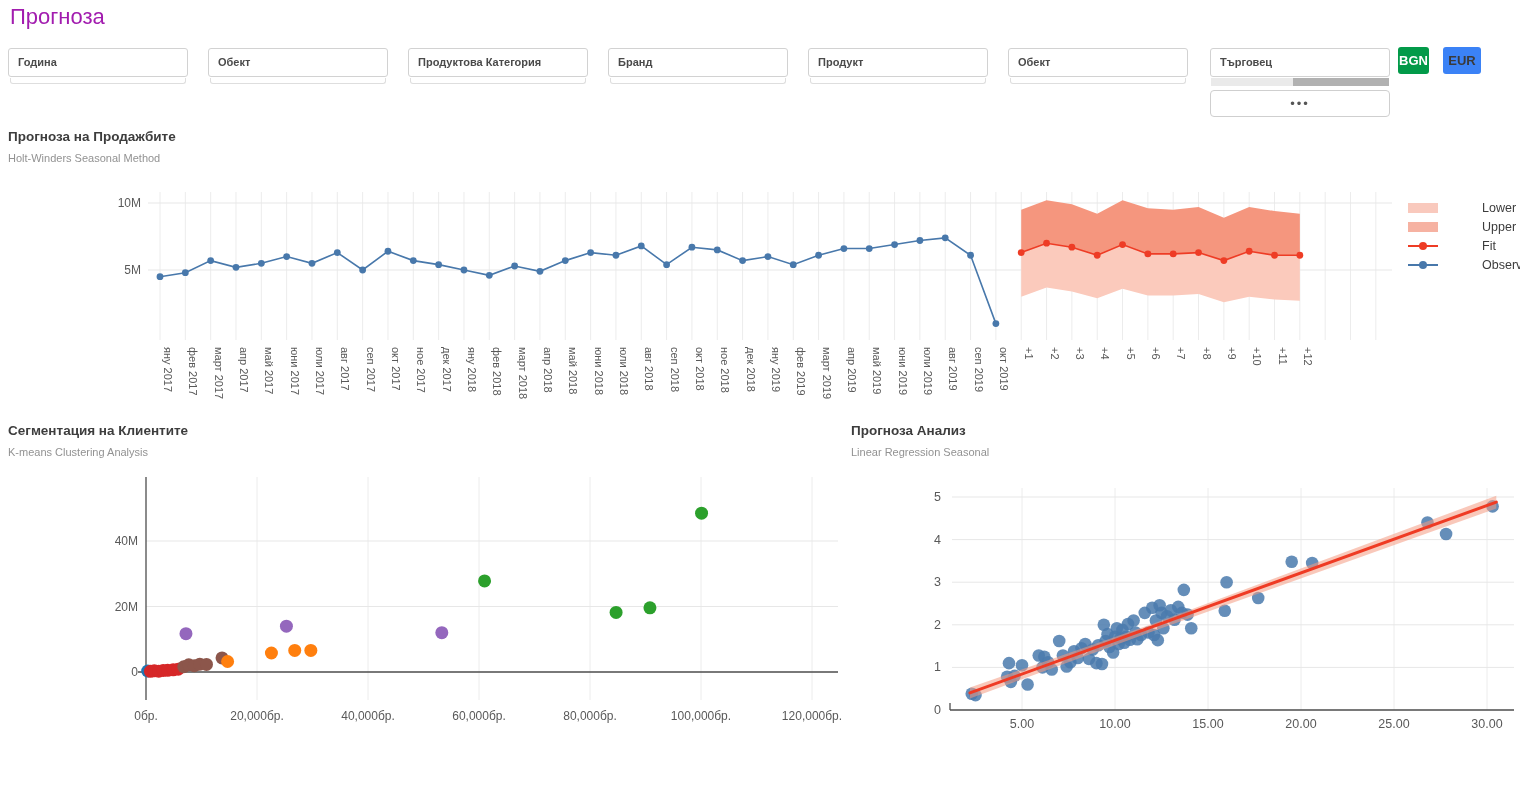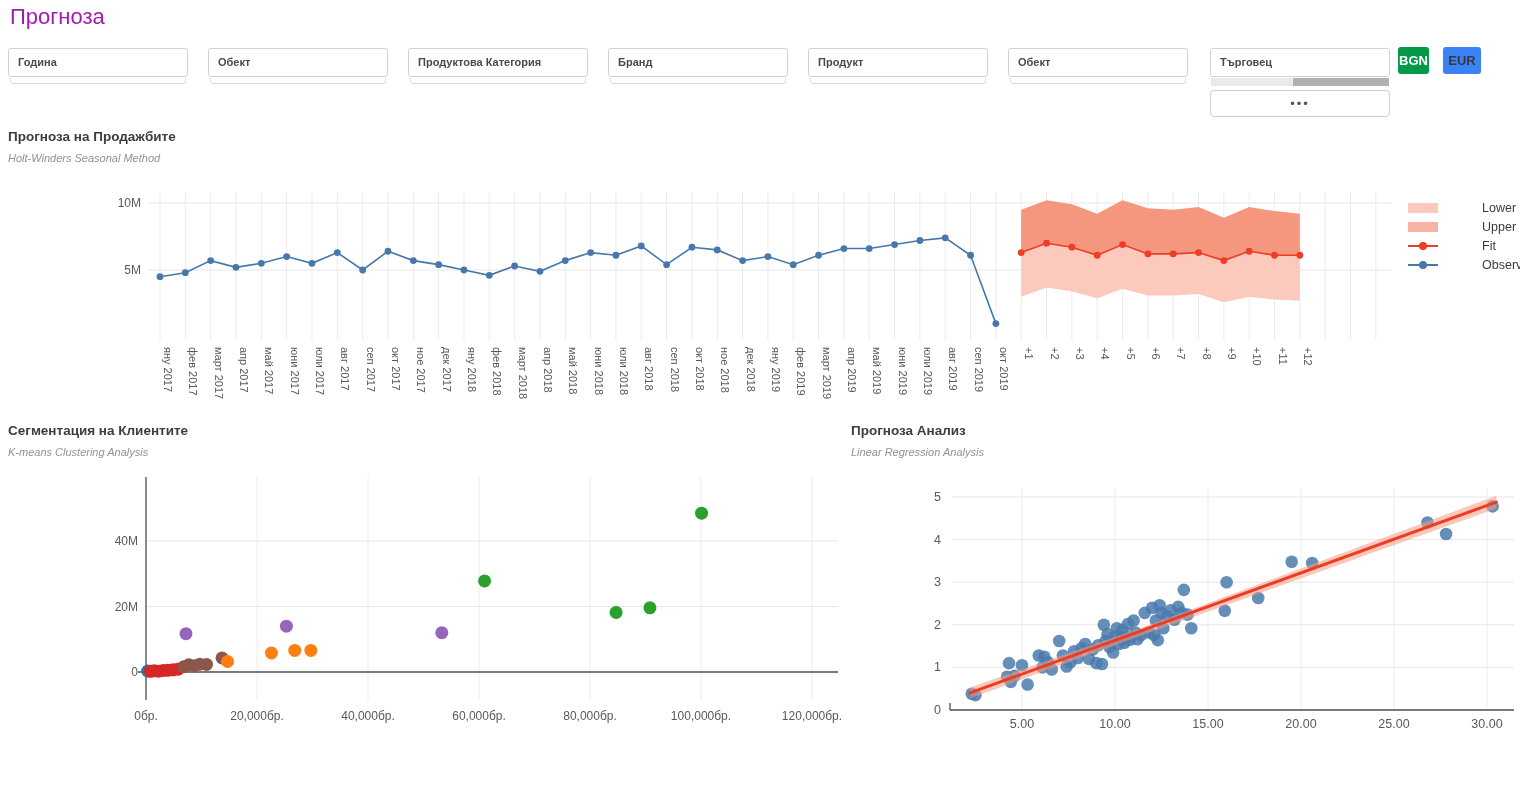--- a/index.html
+++ b/index.html
@@ -8,21 +8,21 @@
   .filter-box{position:absolute;top:48px;width:178px;height:27px;background:#fff;border:1px solid #d2d2d2;border-radius:3px;}
   .filter-box .lbl{display:block;padding-left:9px;line-height:27px;font-size:11px;font-weight:bold;color:#4a4a4a;white-space:nowrap;}
   .sliver{position:absolute;top:29px;left:1px;right:1px;height:5px;background:#fff;border:1px solid #dedede;border-top:none;border-radius:0 0 3px 3px;}
   .scrollbar{position:absolute;top:29px;left:0;right:0;height:8px;background:#eaeaea;}
   .scroll-thumb{position:absolute;left:46%;right:0;top:0;bottom:0;background:#b1b1b1;}
   .cur-btn{position:absolute;top:47px;height:27px;border-radius:3px;font-size:13px;font-weight:bold;display:flex;align-items:center;justify-content:center;cursor:pointer;}
   .cur-bgn{left:1398px;width:31px;background:#029a49;color:#fff;}
   .cur-eur{left:1443px;width:38px;background:#3b82f6;color:#3a3a3a;}
   .more-btn{position:absolute;left:1210px;top:90px;width:178px;height:25px;background:#fff;border:1px solid #cfcfcf;border-radius:4px;display:flex;align-items:center;justify-content:center;color:#555;font-size:13px;letter-spacing:2px;cursor:pointer;}
   .chart-title{position:absolute;font-size:13.5px;font-weight:bold;color:#3d3d3d;text-align:right;}
-  .chart-sub{position:absolute;font-size:11px;color:#929292;font-style:italic;}
+  .chart-sub{position:absolute;font-size:11px;color:#929292;}
   svg{position:absolute;}
   svg text{font-family:"Liberation Sans",sans-serif;}
   .legend{position:absolute;left:1408px;top:198px;}
   .legend-row{display:flex;align-items:center;height:19px;gap:36px;}
   .sw-band{width:30px;height:10px;margin-right:8px;}
   .sw-line{width:30px;height:2px;margin-right:8px;position:relative;}
   .sw-line .dot{position:absolute;left:11px;top:-3px;width:8px;height:8px;border-radius:50%;}
   .legend-label{font-size:12.5px;color:#3c3c3c;}
 </style>
 </head>
@@ -309,21 +309,21 @@
       </g>
       <g>
         <circle cx="484.55" cy="580.955" r="6.5" fill="#2ca02c"></circle>
         <circle cx="616.085" cy="612.395" r="6.5" fill="#2ca02c"></circle>
         <circle cx="649.94" cy="607.81" r="6.5" fill="#2ca02c"></circle>
         <circle cx="701.5550000000001" cy="513.1625" r="6.5" fill="#2ca02c"></circle>
       </g>
     </svg>
 
   <div class="chart-title" style="left:851px;top:423px">Прогноза Анализ</div>
-  <div class="chart-sub" style="left:851px;top:446px">Linear Regression Analysis</div>
+  <div class="chart-sub" style="left:851px;top:446px">Linear Regression Seasonal</div>
   <svg id="regression-svg" style="left:845px;top:460px" width="675" height="290" viewBox="845 460 675 290">
       <g>
         <line x1="1022" y1="488" x2="1022" y2="710" stroke="#ececec"></line>
         <line x1="1115" y1="488" x2="1115" y2="710" stroke="#ececec"></line>
         <line x1="1208" y1="488" x2="1208" y2="710" stroke="#ececec"></line>
         <line x1="1301" y1="488" x2="1301" y2="710" stroke="#ececec"></line>
         <line x1="1394" y1="488" x2="1394" y2="710" stroke="#ececec"></line>
         <line x1="1487" y1="488" x2="1487" y2="710" stroke="#ececec"></line>
         <line x1="952" y1="667.4" x2="1514" y2="667.4" stroke="#e7e7e7"></line>
         <line x1="952" y1="624.8" x2="1514" y2="624.8" stroke="#e7e7e7"></line>

